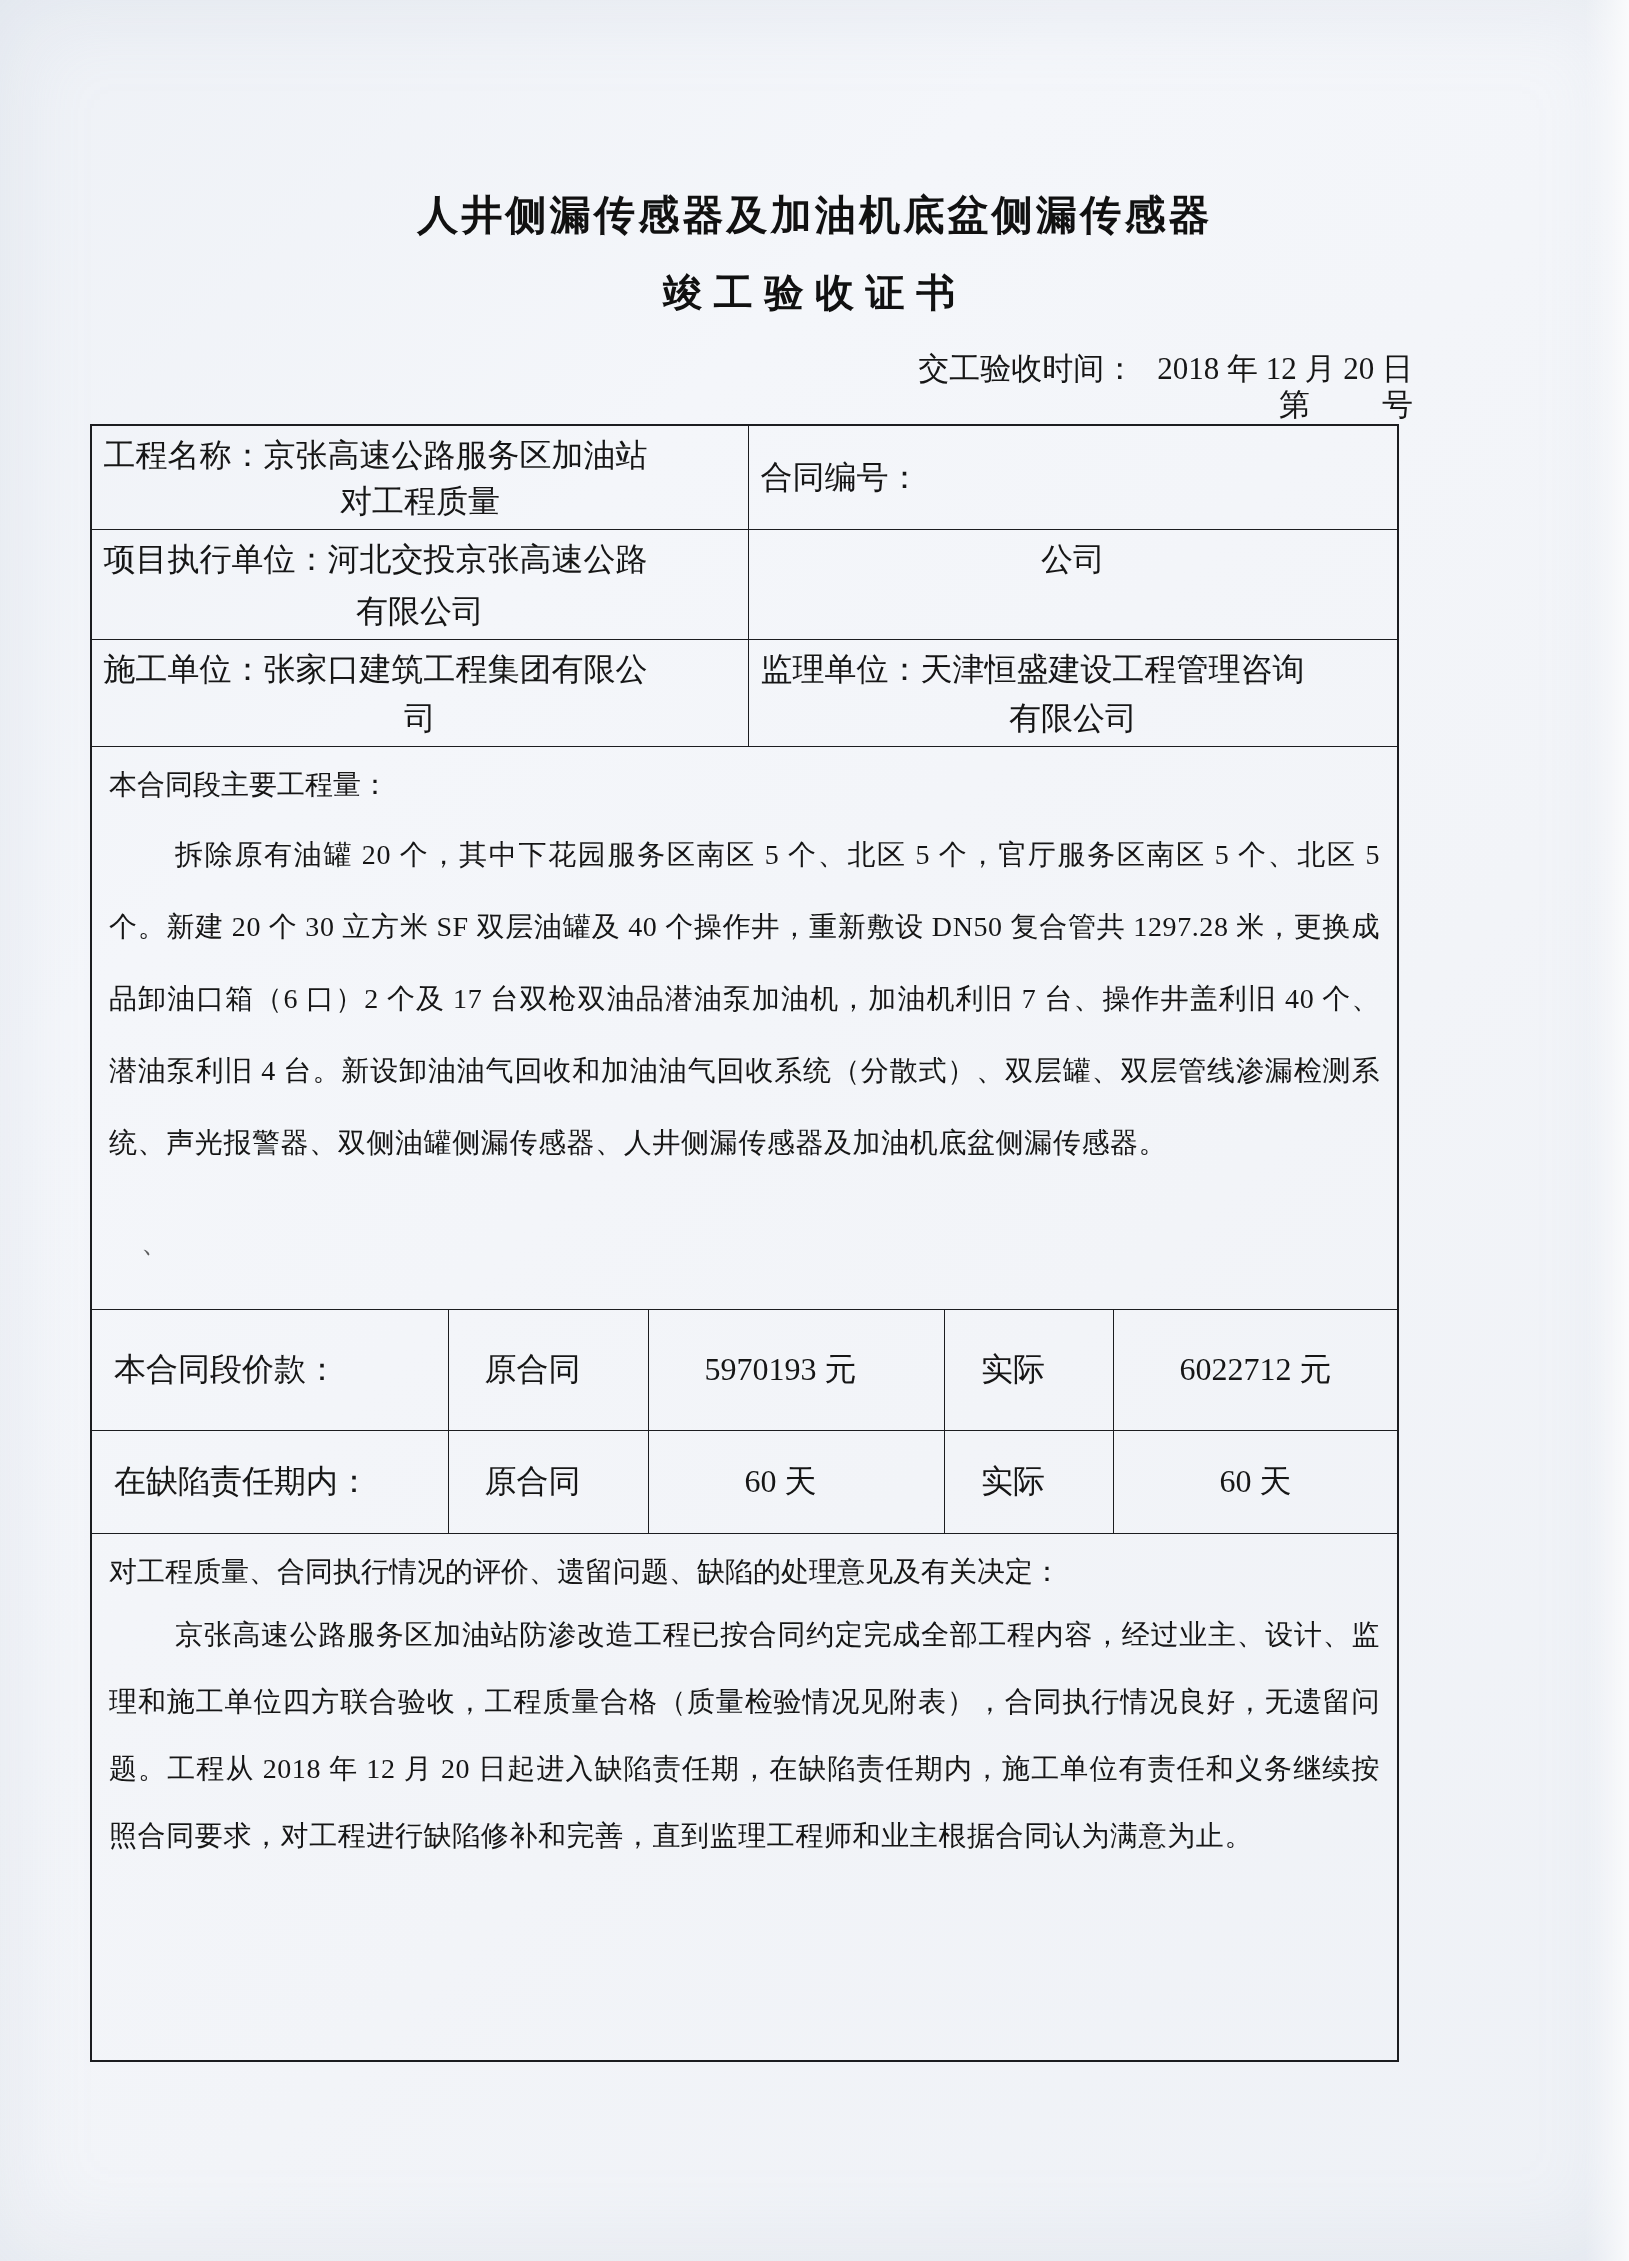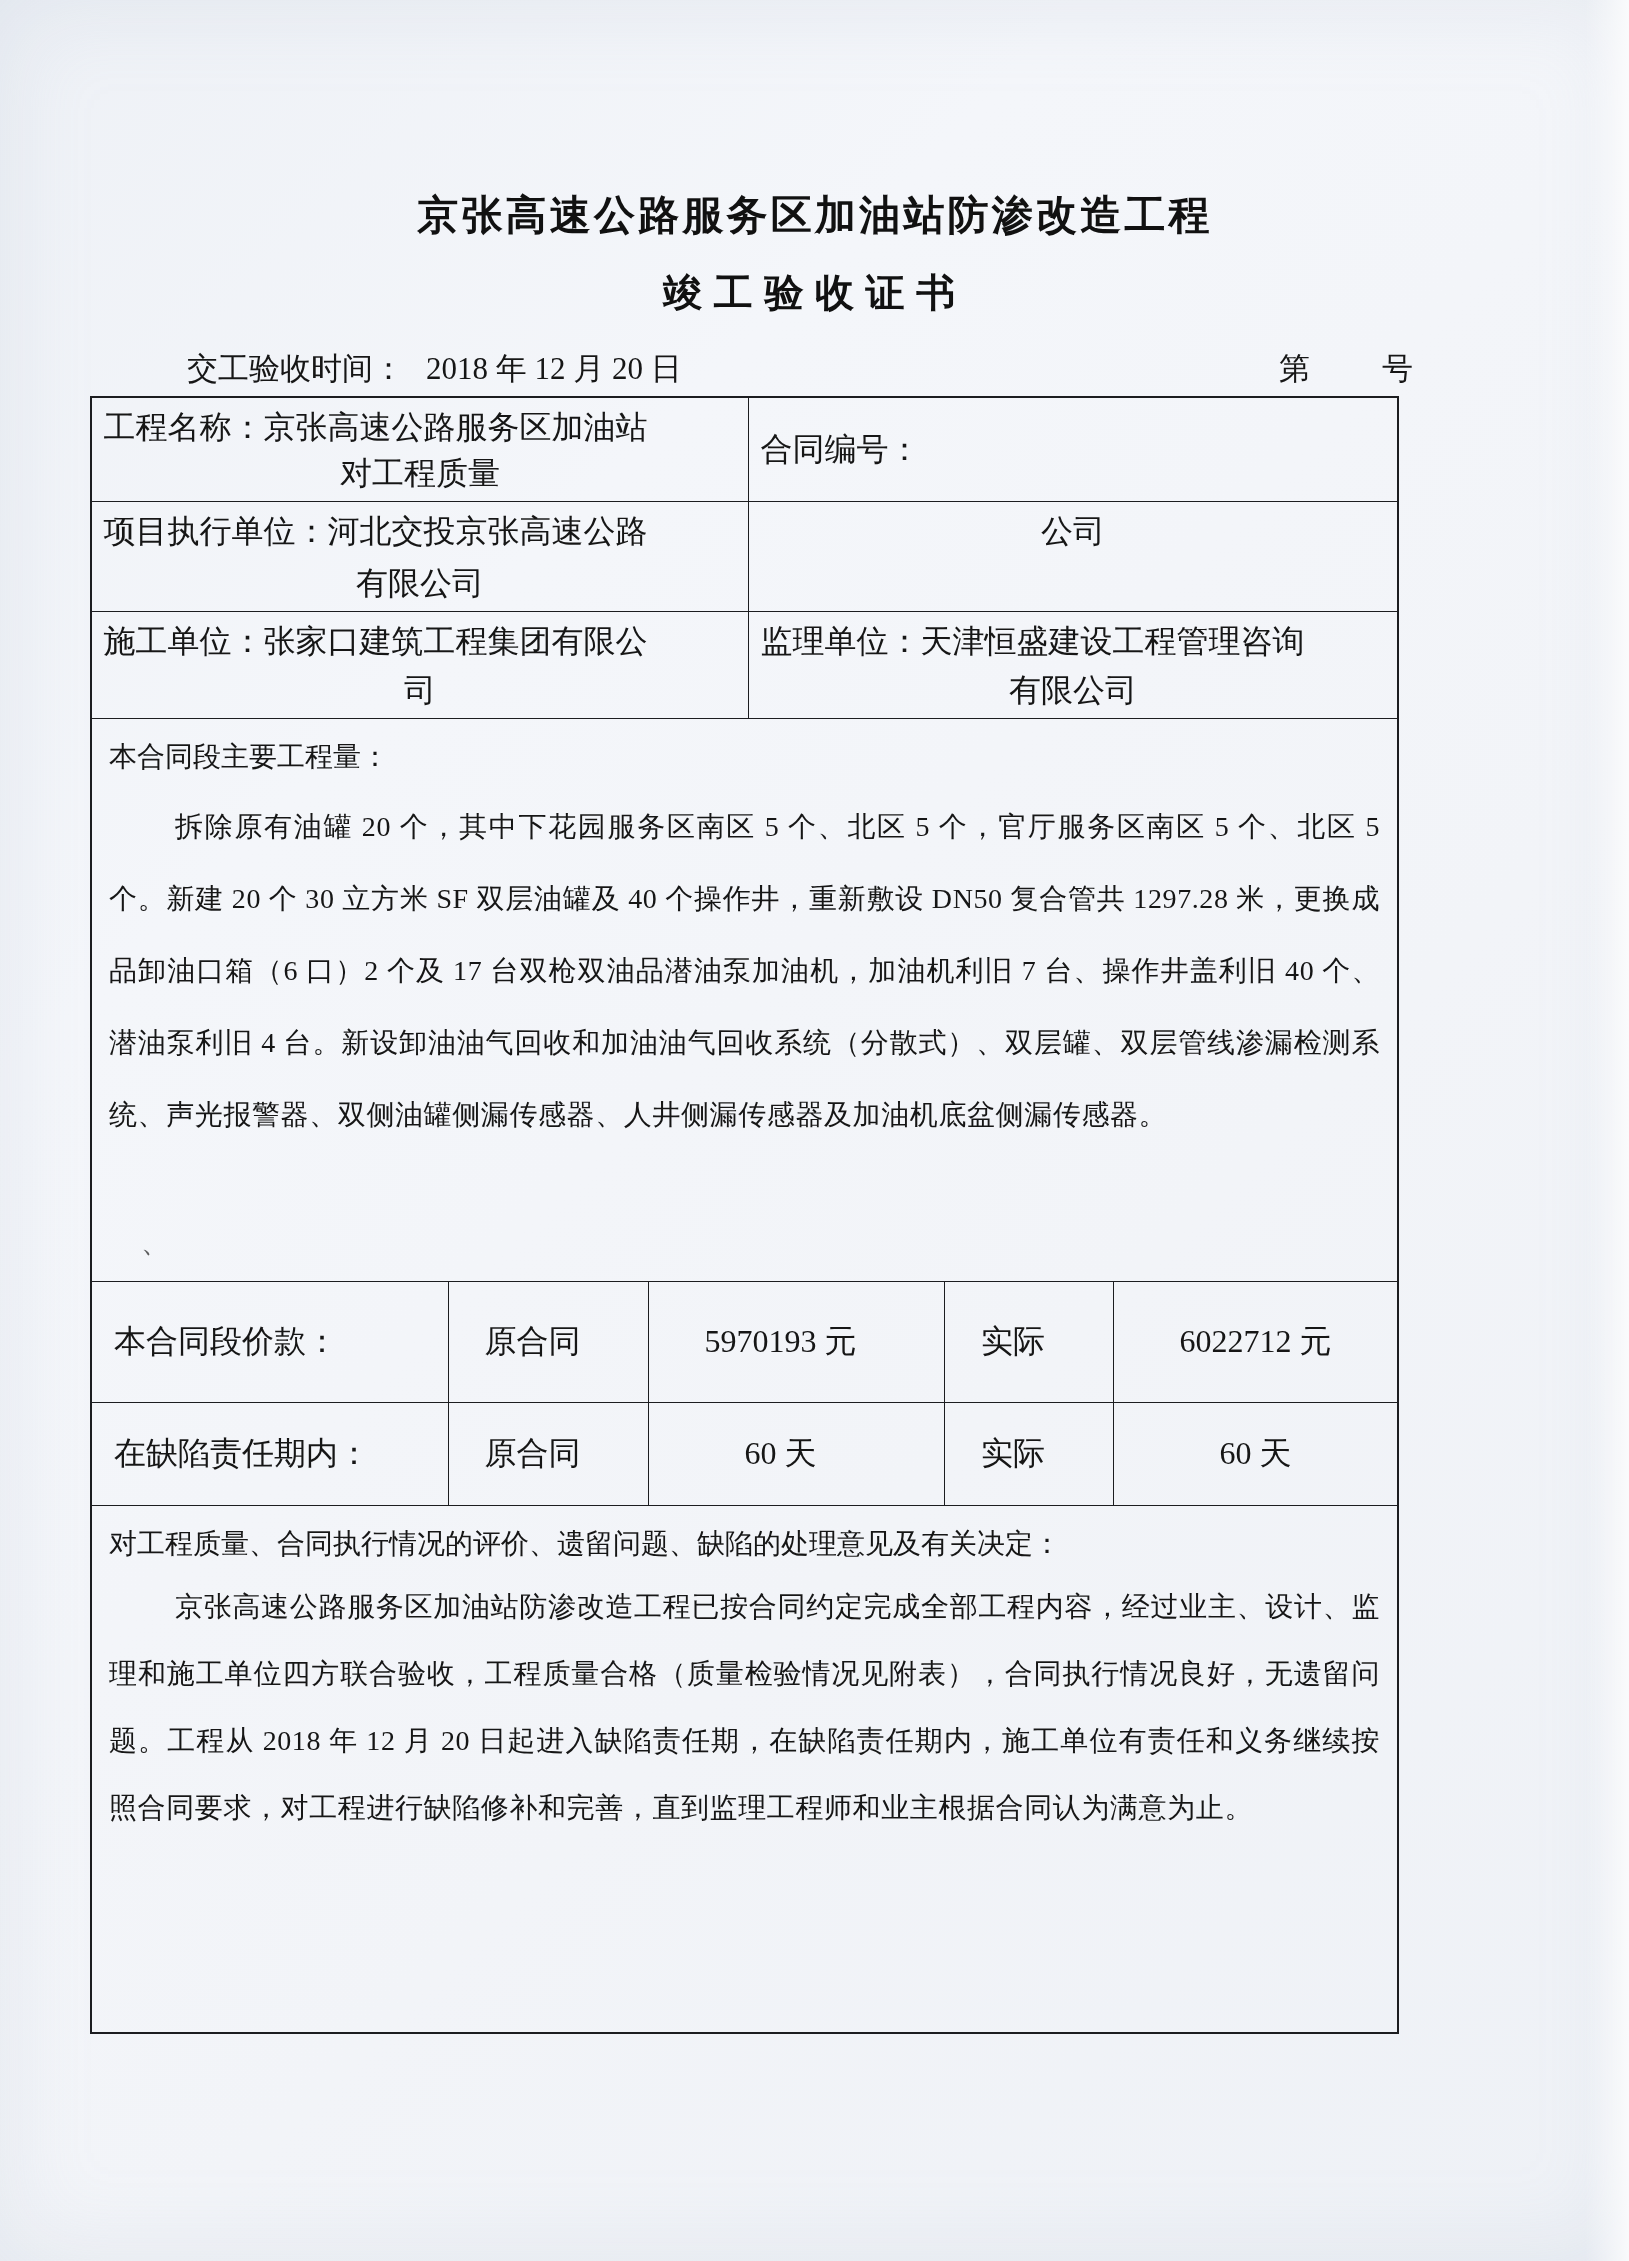--- a/index.html
+++ b/index.html
@@ -34,29 +34,30 @@
     margin-top:23px;
     text-align:center;
     font-family:"Liberation Sans","DejaVu Sans",sans-serif;
     font-weight:bold;
     font-size:39px;
     letter-spacing:11.6px;
     color:#111;
   }
   .meta{
     width:1309px;
-    margin:31px 0 9px 174px;
+    margin:31px 0 1px 174px;
     display:flex;
-    justify-content:space-between;
+    justify-content:flex-start;
     align-items:flex-end;
     font-size:31px;
     line-height:36px;
     box-sizing:border-box;
     padding-left:13px;
     padding-right:70px;
+    flex-direction:column;
   }
   .meta-left .val{margin-left:22px;}
   .meta-right .suffix{margin-left:72px;}
 
   .tbl{
     width:1309px;
     margin-left:90px;
     border:2.6px solid #1c1d20;
     box-sizing:border-box;
     background:transparent;
@@ -109,21 +110,21 @@
     position:absolute;
     left:141px;top:1224px;
     font-size:28px;color:#2a2a2a;opacity:.75;
   }
 </style>
 </head>
 <body>
 
 <div class="page">
 
-  <div class="title1">京张高速公路服务区加油站防渗改造工程</div>
+  <div class="title1">人井侧漏传感器及加油机底盆侧漏传感器</div>
   <div class="title2">竣工验收证书</div>
 
   <div class="meta">
     <div class="meta-left">
       <span>交工验收时间：</span><span class="val">2018 年 12 月 20 日</span>
     </div>
     <div class="meta-right">
       <span>第</span><span class="suffix">号</span>
     </div>
   </div>

